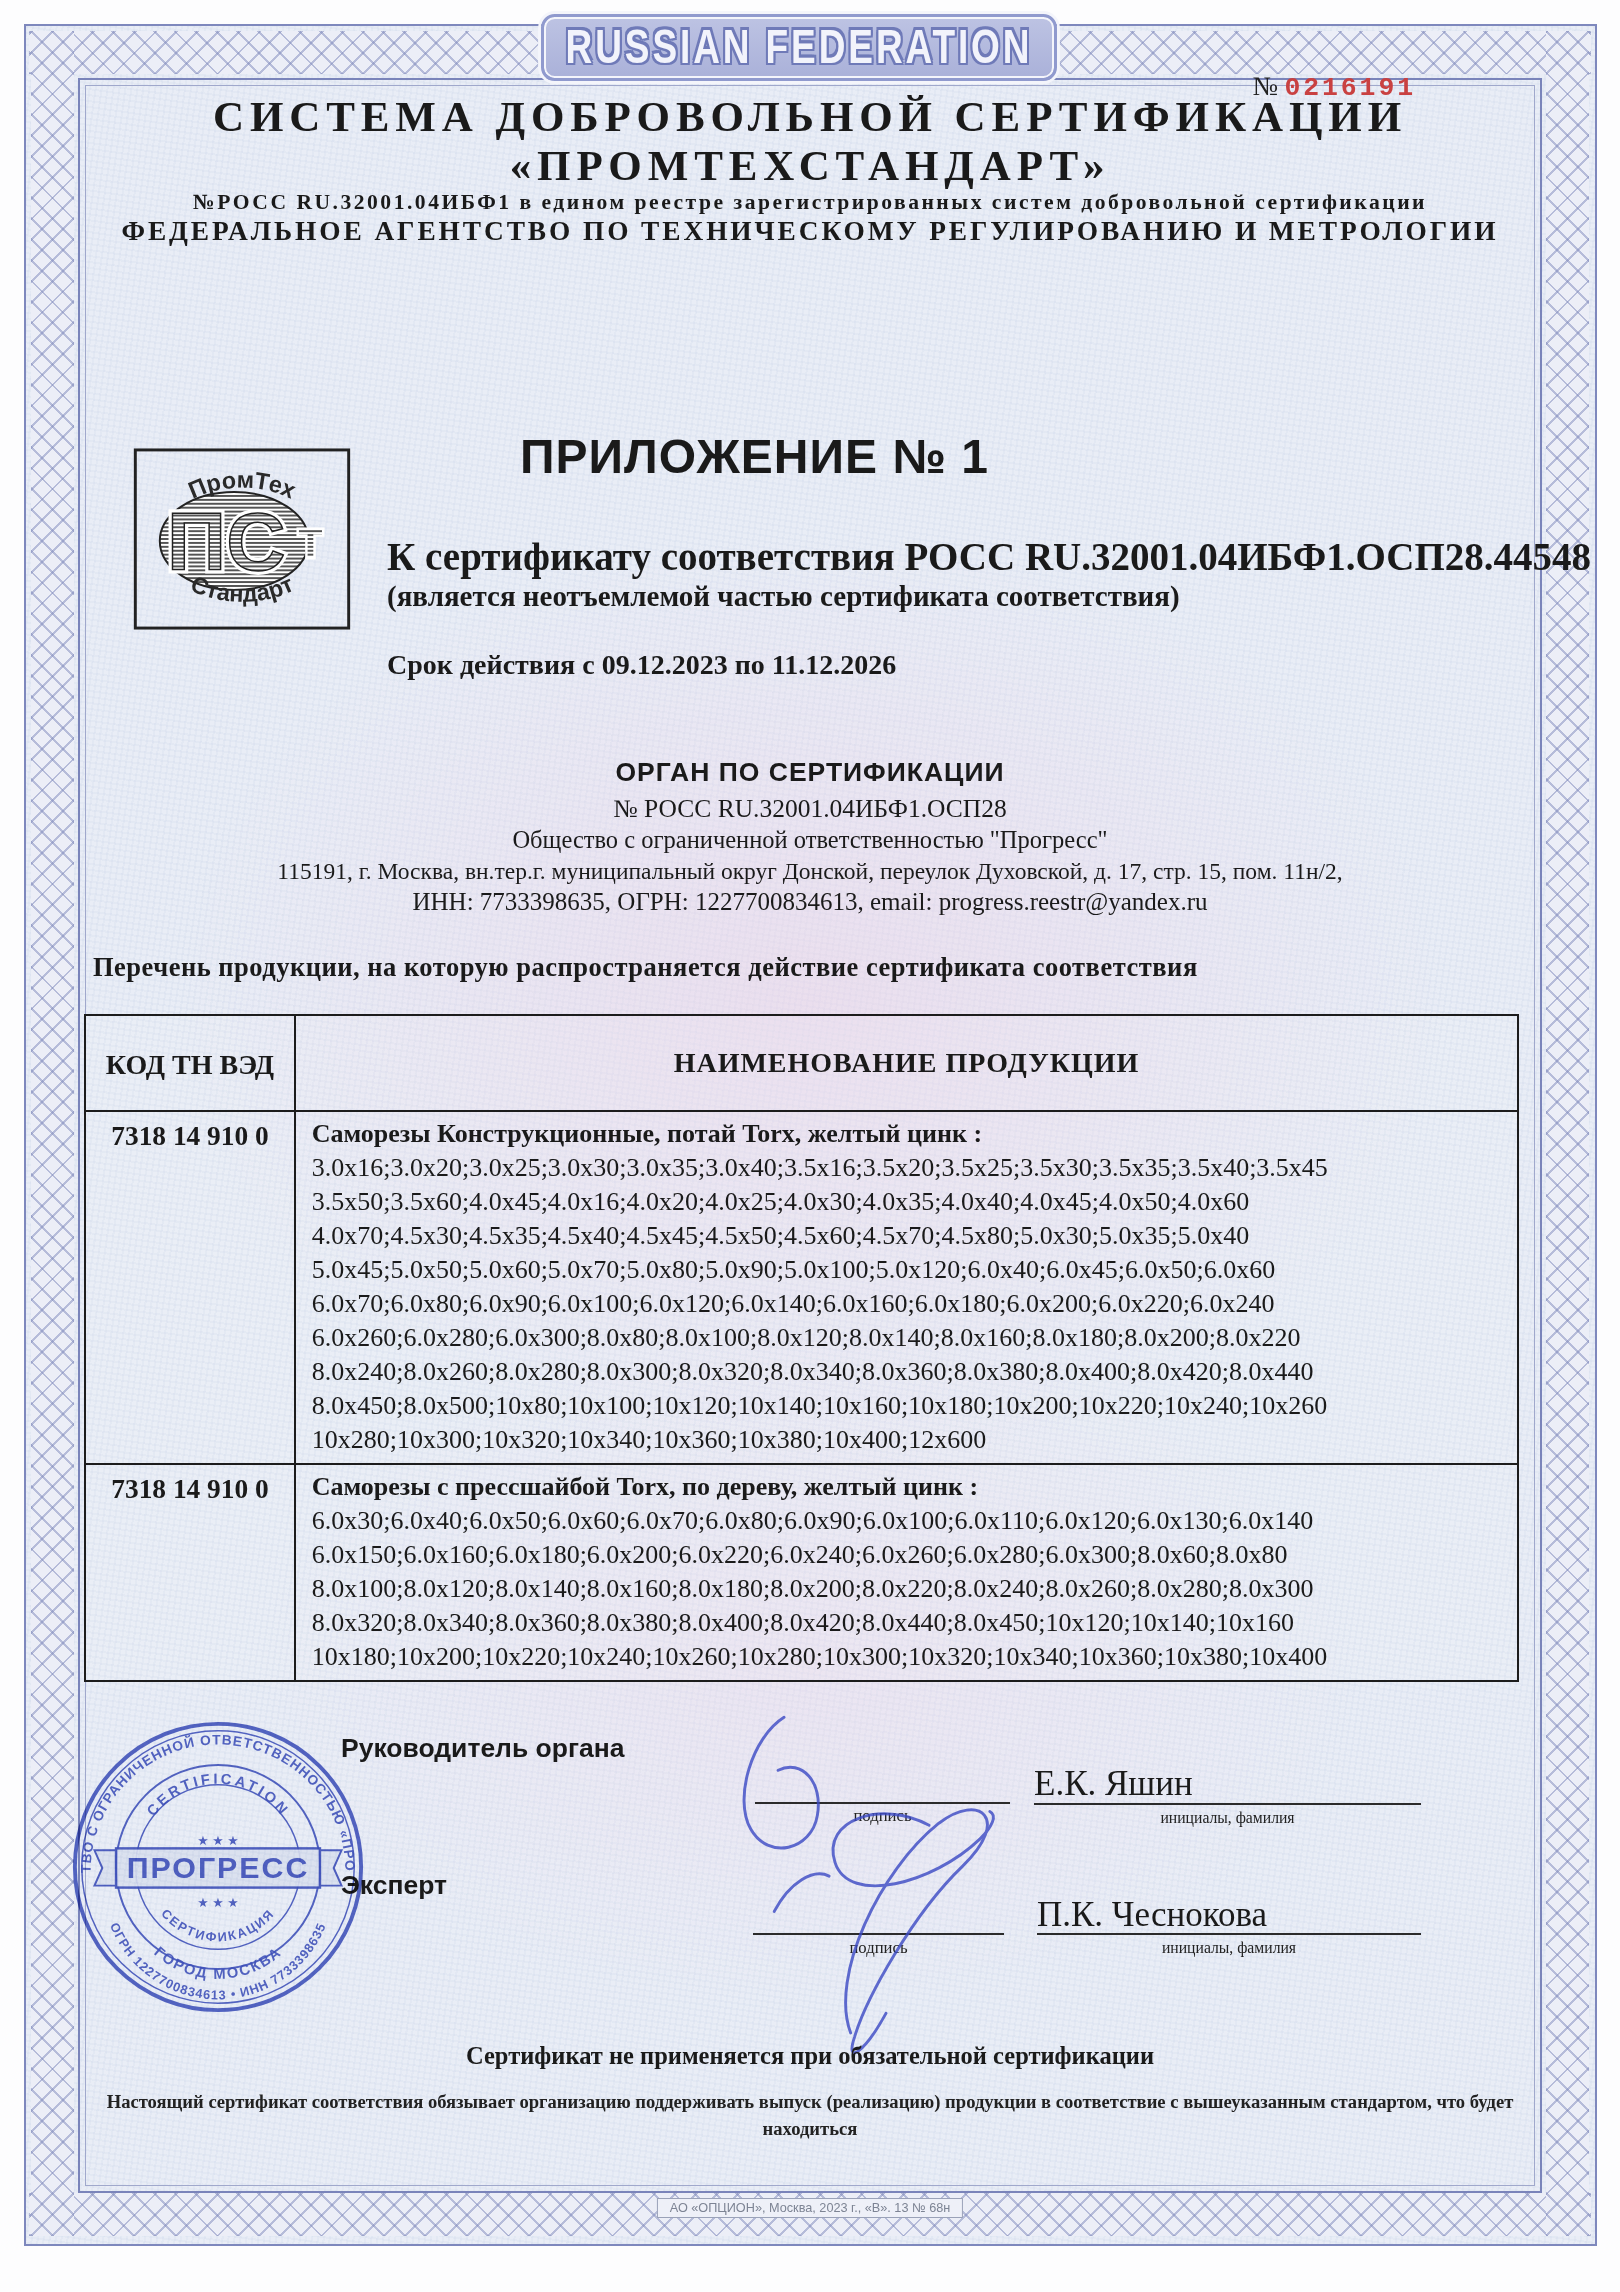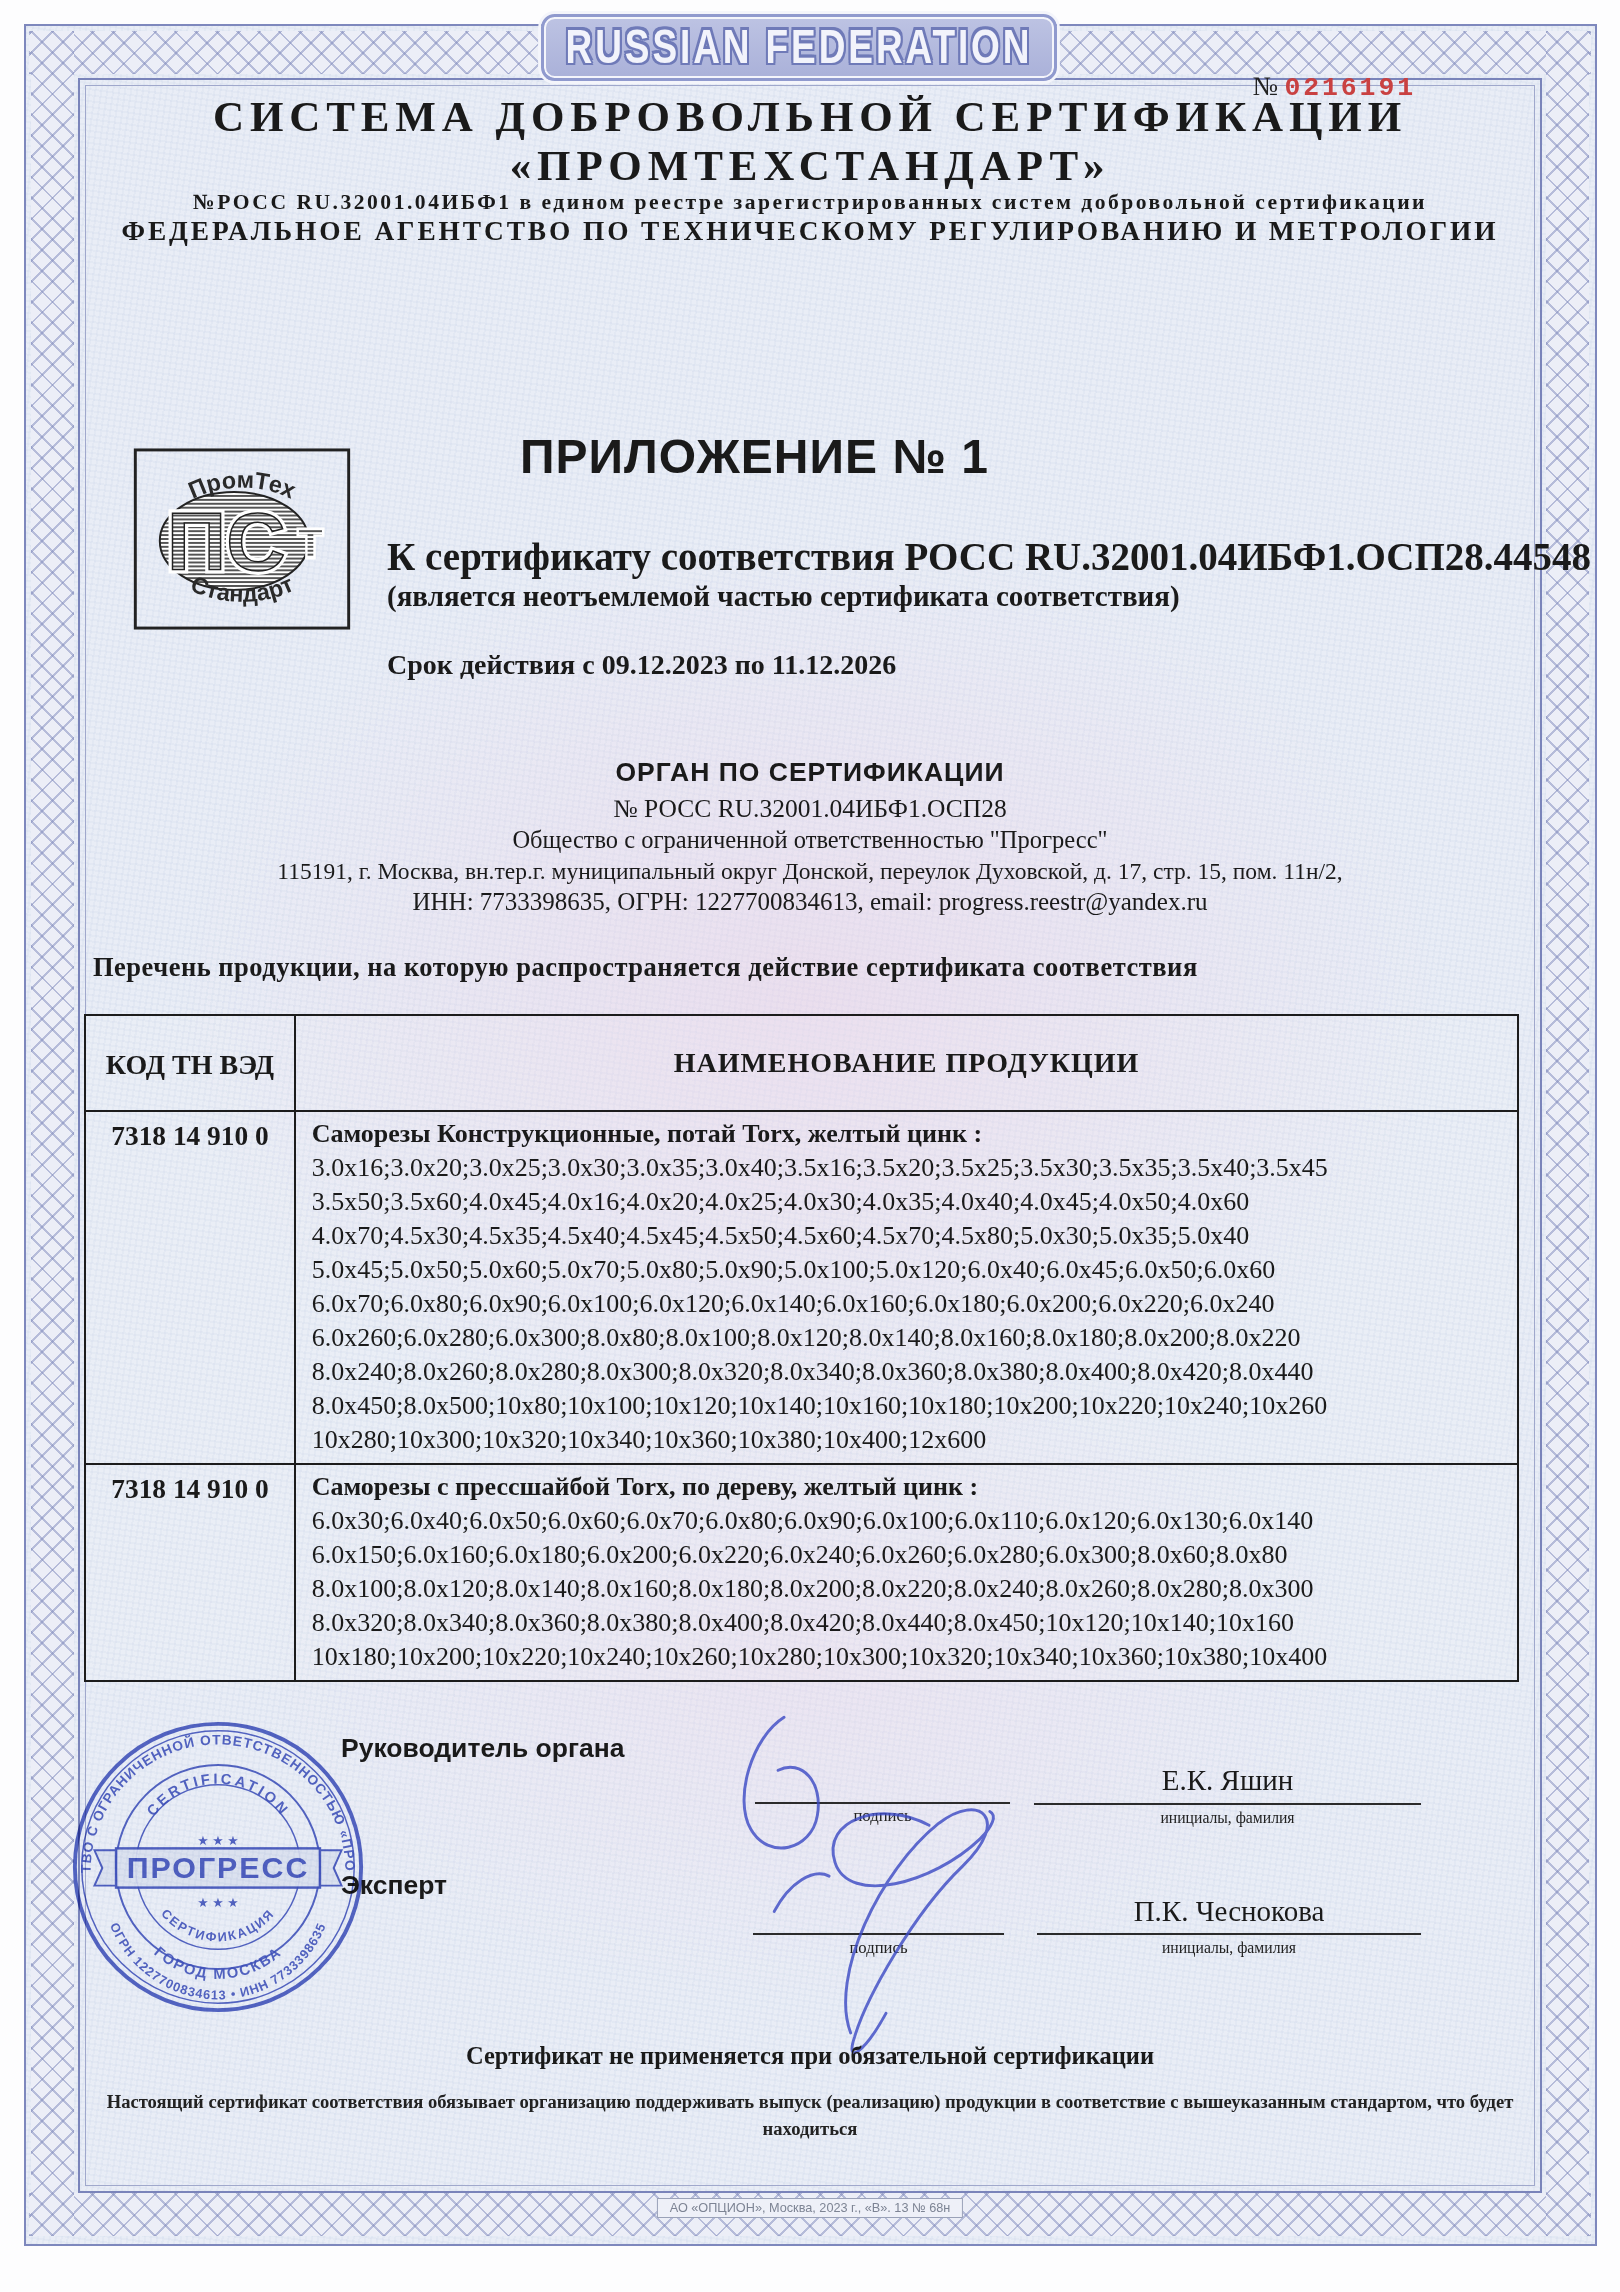--- a/index.html
+++ b/index.html
@@ -94,21 +94,21 @@
   .sig-line{position:absolute;border-top:2px solid #2b2b2b;}
   .line-sign-1{left:755px;width:255px;top:1802px;}
   .line-name-1{left:1034px;width:387px;top:1803px;}
   .line-sign-2{left:753px;width:251px;top:1933px;}
   .line-name-2{left:1037px;width:384px;top:1933px;}
   .sig-caption{position:absolute;text-align:center;font-size:16.7px;color:#222;}
   .cap-sign-1{left:755px;width:255px;top:1806px;}
   .cap-name-1{left:1034px;width:387px;top:1809px;font-size:15.7px;}
   .cap-sign-2{left:753px;width:251px;top:1938px;}
   .cap-name-2{left:1037px;width:384px;top:1939px;font-size:15.7px;}
-  .sig-name{position:absolute;text-align:center;font-size:29px;}
+  .sig-name{position:absolute;text-align:left;font-size:35px;}
   .name-1{left:1034px;width:387px;top:1764px;}
   .name-2{left:1037px;width:384px;top:1895px;}
 
   .not-applicable{position:absolute;left:93px;right:93px;top:2042px;text-align:center;font-size:24.5px;font-weight:bold;}
   .fine-print{position:absolute;left:98px;right:98px;text-align:center;font-size:18.6px;font-weight:bold;line-height:26.5px;color:#222;}
   .fp-1{top:2089px;}
   .fp-2{top:2115px;}
 
   .print-plate{position:absolute;left:50%;top:2198px;transform:translateX(-50%);
     border:1px solid #9aa2b8;background:#eef0f8;padding:2px 11.8px;

